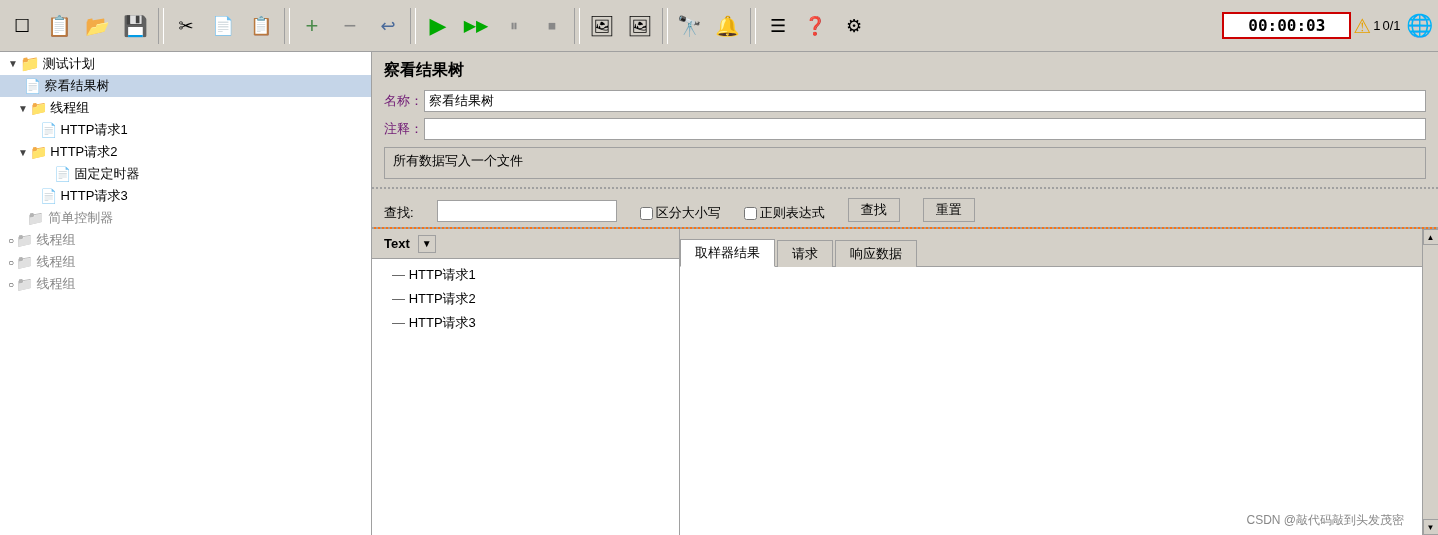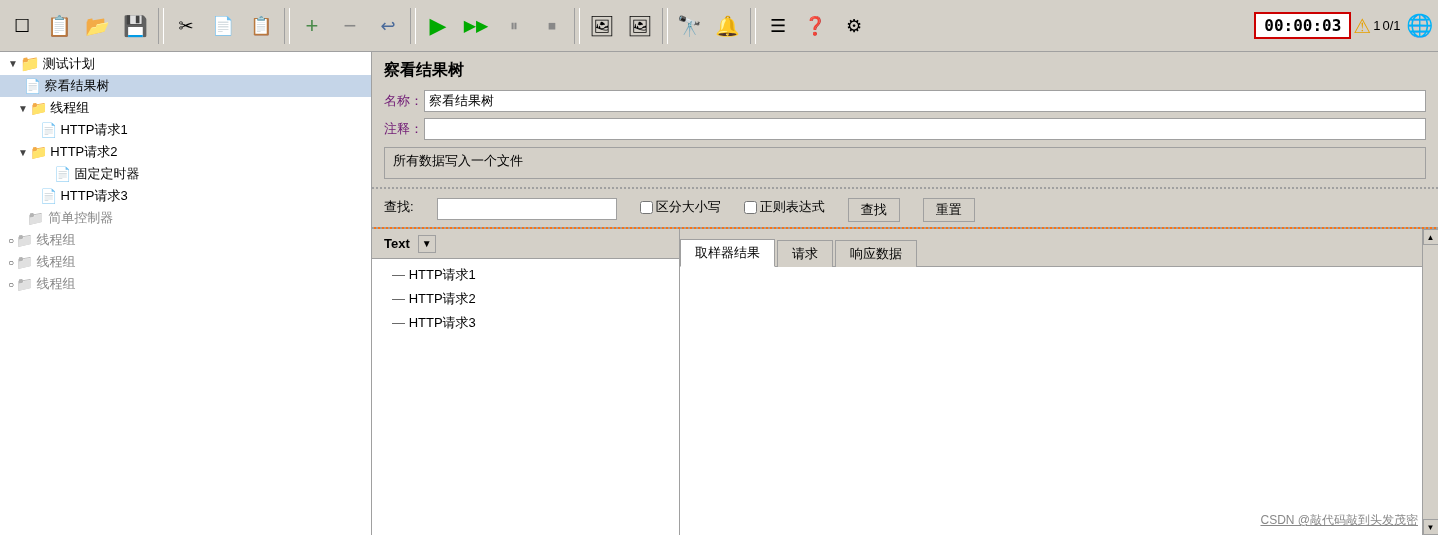--- a/index.html
+++ b/index.html
@@ -29,21 +29,21 @@
     .toolbar-separator {
       width: 6px;
       height: 36px;
       border-left: 1px solid #a0a0a0;
       border-right: 1px solid #ffffff;
       margin: 0 2px;
     }
     .toolbar-timer {
       border: 2px solid #cc0000;
       background: white;
-      padding: 2px 8px;
+      padding: 2px 24px;
       font-size: 16px;
       font-weight: bold;
       font-family: monospace;
       margin-left: 4px;
     }
     .toolbar-warn {
       display: flex;
       align-items: center;
       gap: 2px;
       font-size: 13px;
@@ -153,21 +153,21 @@
 
     
     .dotted-div {
       border-top: 2px dotted #a0a0a0;
       margin: 4px 0;
     }
 
     
     .search-bar {
       display: flex;
-      align-items: flex-start;
+      align-items: flex-end;
       padding: 5px 12px;
       gap: 23px;
     }
     .search-label { font-size: 13px; }
     .search-input {
       width: 180px;
       height: 22px;
       border: 1px solid #a0a0a0;
       background: white;
       font-size: 13px;
@@ -297,24 +297,23 @@
       align-items: center;
       justify-content: center;
       font-size: 8px;
       cursor: pointer;
     }
 
     
     .watermark {
       position: absolute;
       bottom: 6px;
-      right: 20px;
+      right: 34px;
       font-size: 12px;
       color: #888;
-      text-decoration: underline;
     }
   </style>
 </head>
 <body>
 
 <div class="toolbar">
 
   <button class="toolbar-btn" title="新建">☐</button>
   <button class="toolbar-btn" title="模板" style="font-size:20px;">📋</button>
   <button class="toolbar-btn" title="打开" style="font-size:20px;">📂</button>

